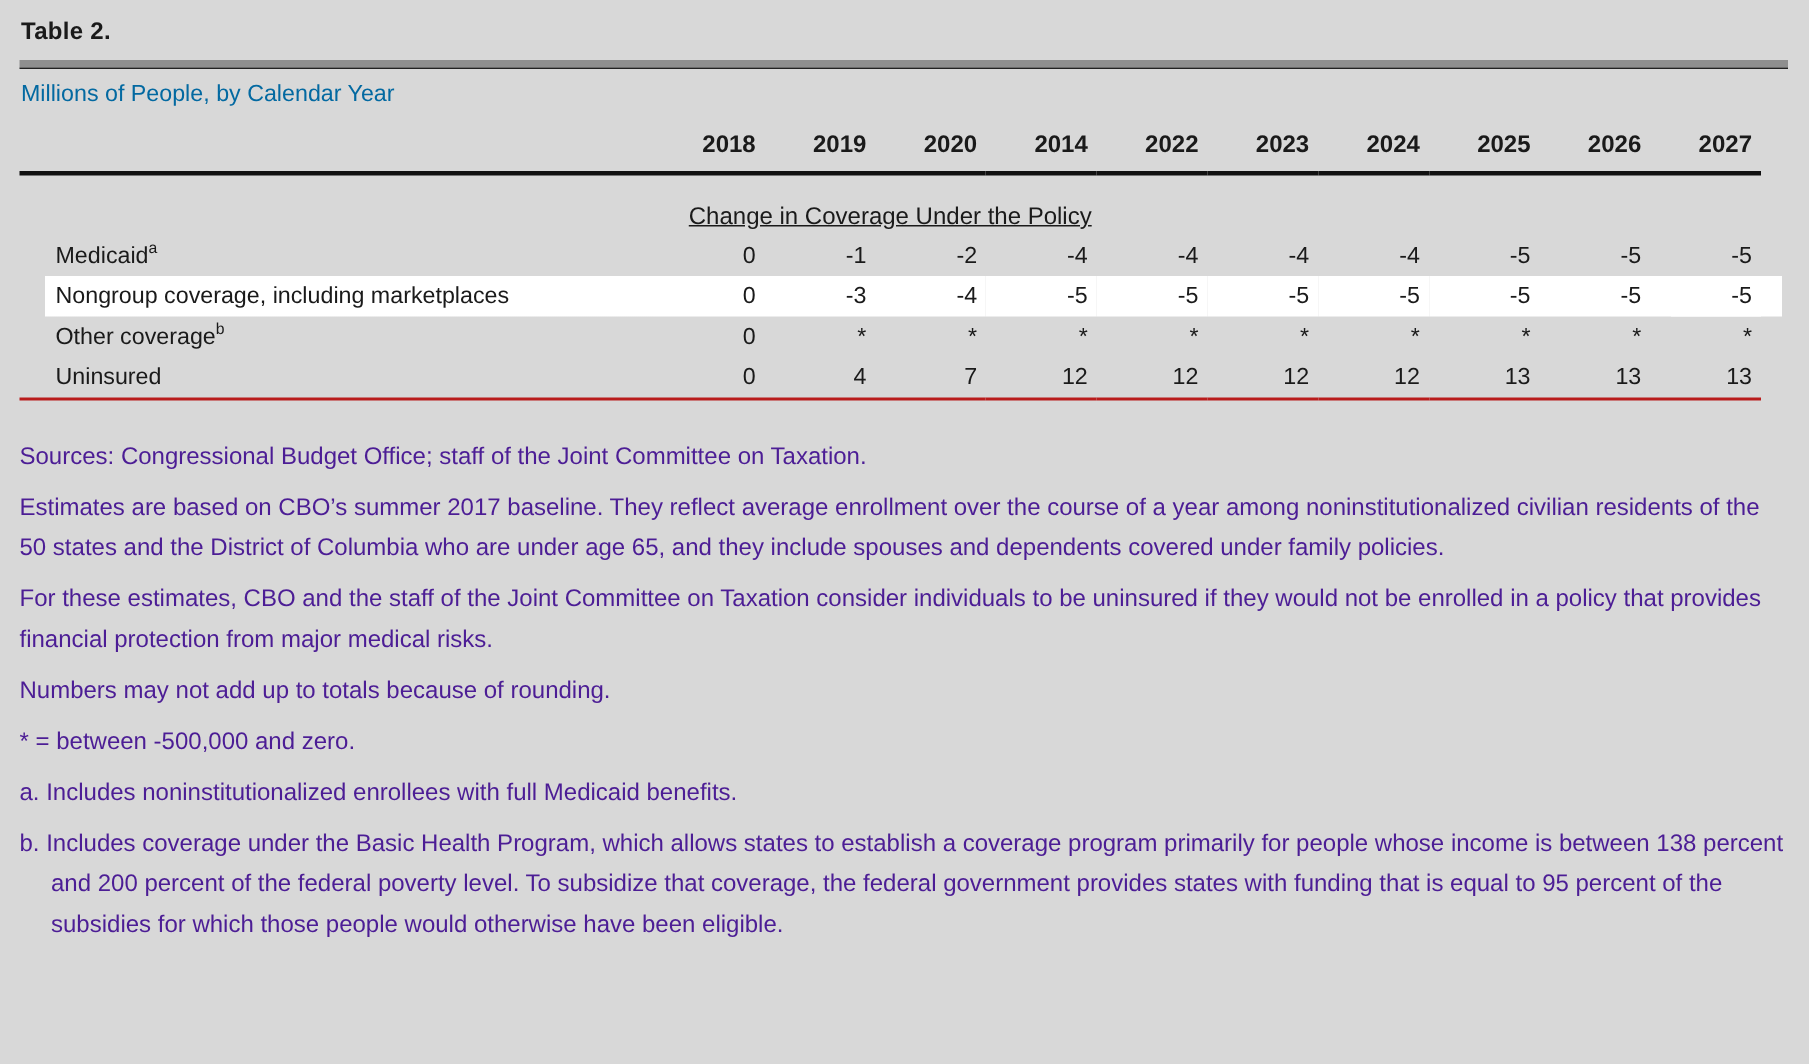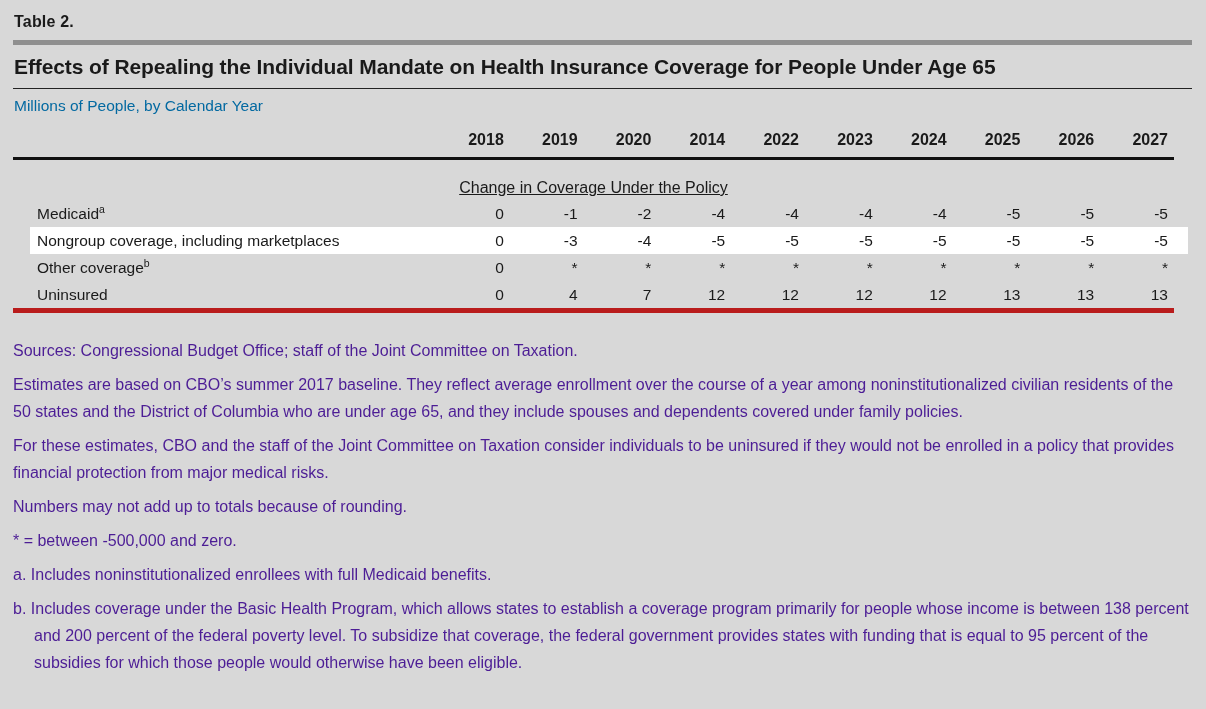--- a/index.html
+++ b/index.html
@@ -34,35 +34,34 @@
   }
   td.row-label{text-align:left;padding:0 0 0 24px;}
   tr.section-row td{
     text-align:center;padding:19px 0 3px 0;height:auto;font-size:16px;text-decoration:underline;
   }
   tr.highlight td{background:#ffffff;}
   tr.highlight td.row-label{
     background:linear-gradient(90deg, rgba(255,255,255,0) 17px, #ffffff 17px);
   }
   tr.highlight td:last-child{box-shadow:14px 0 0 0 #ffffff;}
-  tr.last-row td{border-bottom:5px solid #b91c1c;}
+  tr.last-row td{border-bottom:2px solid #b91c1c;}
   sup.fn{font-size:10.5px;vertical-align:super;line-height:0;}
 
   .notes{margin-top:24px;width:1179px;font-size:16px;line-height:27px;color:#4c1d95;}
   .notes p{margin:0 0 7px 0;}
   .notes p.hang{padding-left:21px;text-indent:-21px;}
 </style>
 </head>
 <body>
 
 <div class="page">
 
   <div class="table-label">Table 2.</div>
   <div class="gray-bar"></div>
-  <div class="doc-title">Effects of Repealing the Individual Mandate on Health Insurance Coverage for People Under Age 65</div>
   <div class="title-rule"></div>
   <div class="subtitle">Millions of People, by Calendar Year</div>
 
   <table class="data">
     <colgroup>
       <col class="label-col">
       <col class="year-col">
         <col class="year-col">
         <col class="year-col">
         <col class="year-col">

